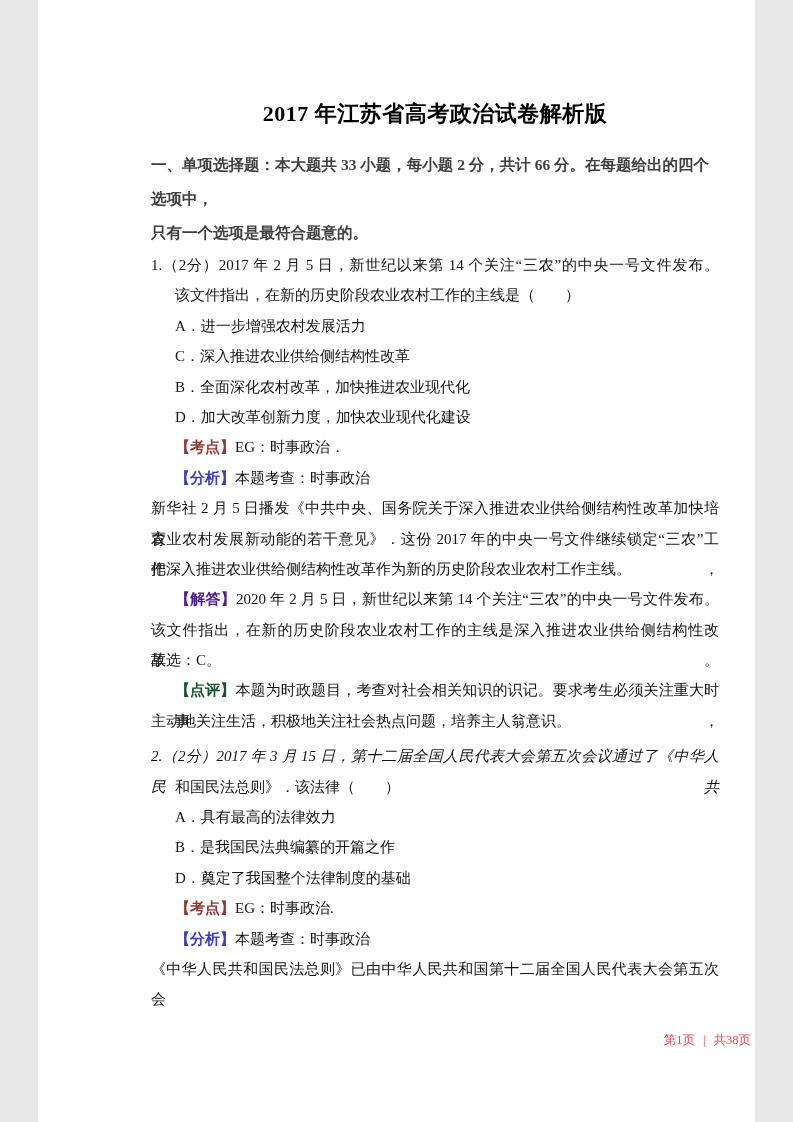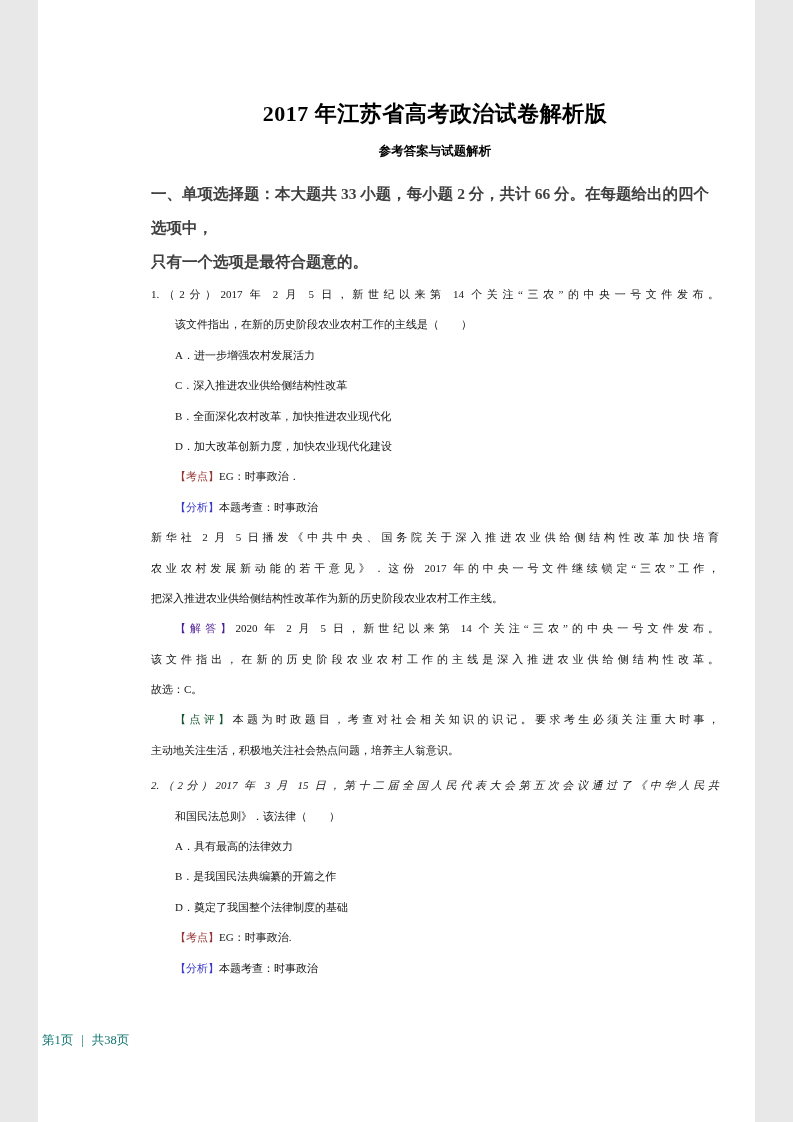--- a/index.html
+++ b/index.html
@@ -36,49 +36,48 @@
   .sec-heading {
     margin-top:17px;
     font-size:15.5px;
     font-weight:bold;
     line-height:34px;
     color:#404040;
   }
   .sec-heading .hline { display:block; }
   .body-lines { margin-top:0; }
   .ln {
-    font-size:11px;
+    font-size:15px;
     line-height:30.4px;
     height:30.4px;
     white-space:nowrap;
   }
   .ln.ind { padding-left:24px; }
   .ln.gap { margin-top:5px;font-style:italic; }
   .ln.fill {
     white-space:normal;
     text-align:justify;
     text-align-last:justify;
   }
-  .lbl { font-weight:normal; }
+  .lbl { font-weight:bold; }
   .footer {
     position:absolute;
     left:0; right:0; top:1032px;
-    text-align:left;
+    text-align:right;
     font-size:12.5px;
-    color:#0f766e;
+    color:#ef4444;
   }
   .footer span { padding:0 4px; }
 </style>
 </head>
 <body>
 
 <div class="page">
   <div class="content">
     <h1 class="doc-title">2017 年江苏省高考政治试卷解析版</h1>
-    <h2 class="doc-subtitle">参考答案与试题解析</h2>
     <div class="sec-heading">
       <span class="hline">一、单项选择题：本大题共 33 小题，每小题 2 分，共计 66 分。在每题给出的四个选项中，</span>
       <span class="hline">只有一个选项是最符合题意的。</span>
     </div>
     <div class="body-lines" id="body-lines">
         <div class="ln num fill"><span>1.（2分）2017 年 2 月 5 日，新世纪以来第 14 个关注“三农”的中央一号文件发布。</span></div>
         <div class="ln ind"><span>该文件指出，在新的历史阶段农业农村工作的主线是（　　）</span></div>
         <div class="ln ind"><span>A．进一步增强农村发展活力</span></div>
         <div class="ln ind"><span>C．深入推进农业供给侧结构性改革</span></div>
         <div class="ln ind"><span>B．全面深化农村改革，加快推进农业现代化</span></div>
@@ -93,19 +92,20 @@
         <div class="ln flush"><span>故选：C。</span></div>
         <div class="ln ind fill"><span class="lbl" style="color: #14532d;">【点评】</span><span>本题为时政题目，考查对社会相关知识的识记。要求考生必须关注重大时事，</span></div>
         <div class="ln flush"><span>主动地关注生活，积极地关注社会热点问题，培养主人翁意识。</span></div>
         <div class="ln num fill gap"><span>2.（2分）2017 年 3 月 15 日，第十二届全国人民代表大会第五次会议通过了《中华人民共</span></div>
         <div class="ln ind"><span>和国民法总则》．该法律（　　）</span></div>
         <div class="ln ind"><span>A．具有最高的法律效力</span></div>
         <div class="ln ind"><span>B．是我国民法典编纂的开篇之作</span></div>
         <div class="ln ind"><span>D．奠定了我国整个法律制度的基础</span></div>
         <div class="ln ind"><span class="lbl" style="color: rgb(148, 54, 52);">【考点】</span><span>EG：时事政治.</span></div>
         <div class="ln ind"><span class="lbl" style="color: rgb(58, 58, 200);">【分析】</span><span>本题考查：时事政治</span></div>
+        <div class="ln flush fill"><span>《中华人民共和国民法总则》已由中华人民共和国第十二届全国人民代表大会第五次会</span></div>
       </div>
   </div>
 
   <div class="footer">
     <span>第1页</span><span>|</span><span>共38页</span>
   </div>
 </div>
 
 </body></html>

